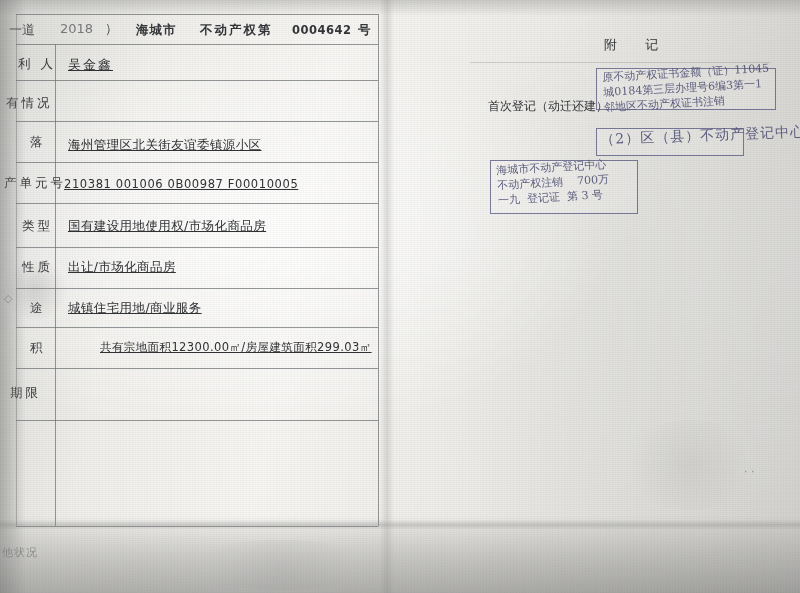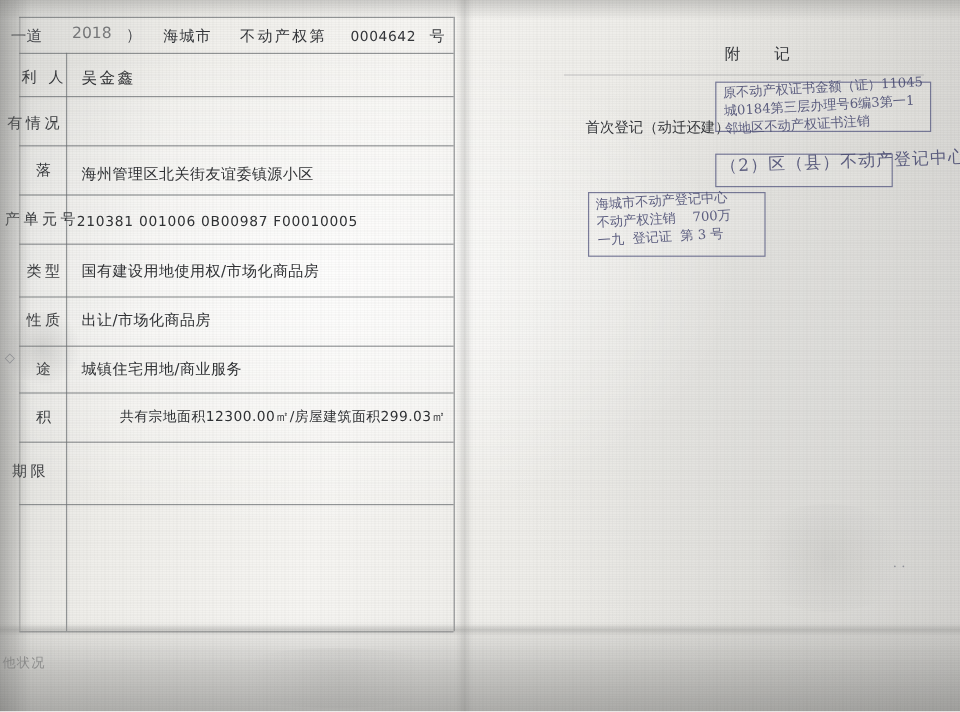--- a/index.html
+++ b/index.html
@@ -93,27 +93,29 @@
     letter-spacing: 3px;
     color: #3a3c3f;
     white-space: nowrap;
   }
   .cell-value {
     position: absolute;
     font-size: 12.5px;
     color: #303235;
     white-space: nowrap;
     letter-spacing: 0.4px;
+    text-decoration: underline;
   }
   .header-text {
     position: absolute;
     font-size: 12.5px;
     color: #34363a;
     white-space: nowrap;
     letter-spacing: 1px;
+    font-weight: bold;
   }
   .year-text {
     position: absolute;
     font-size: 13px;
     color: #4a4c50;
     white-space: nowrap;
   }
 
   .note-block {
     position: absolute;

